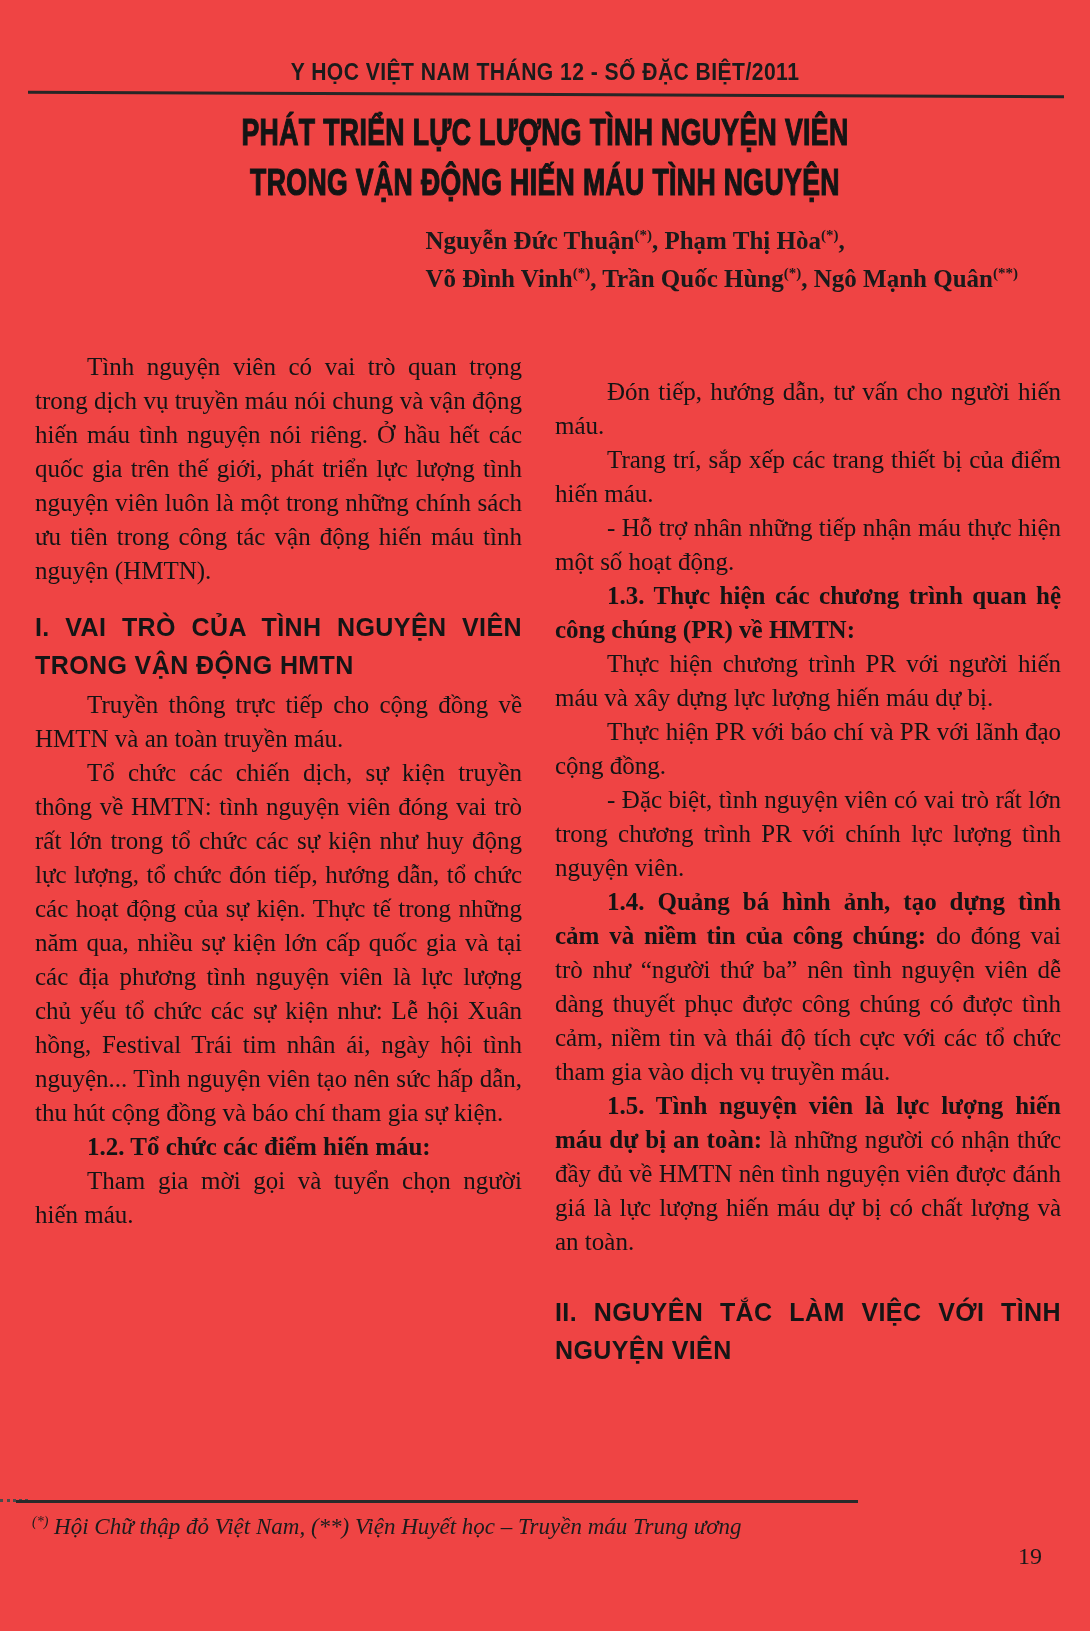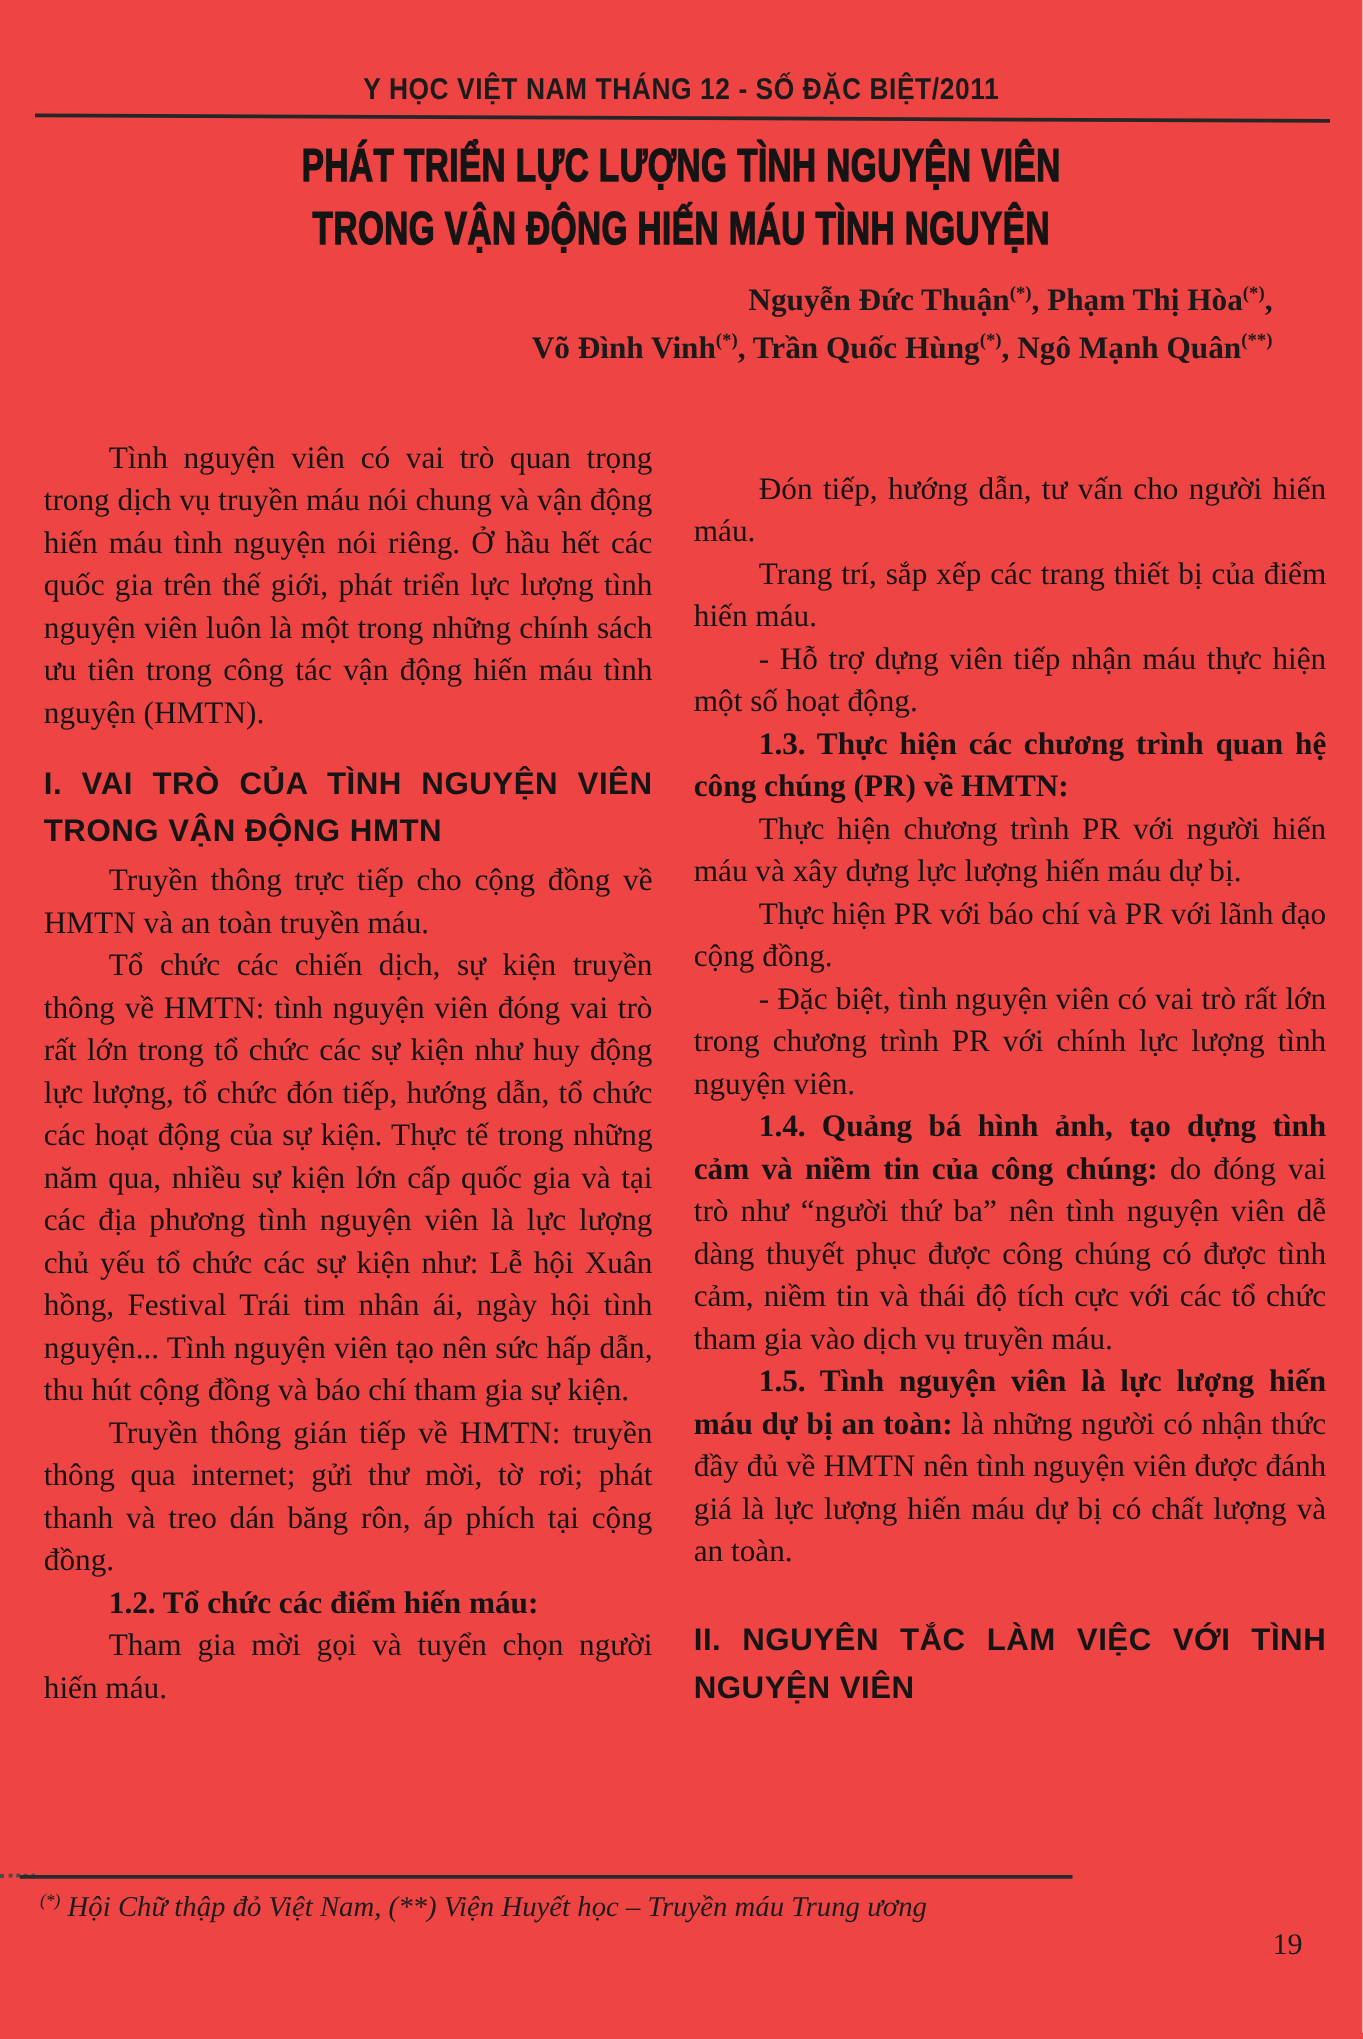--- a/index.html
+++ b/index.html
@@ -51,21 +51,20 @@
     transform-origin: 50% 50%;
     -webkit-text-stroke: 1.2px #161616;
     letter-spacing: 0.5px;
     white-space: nowrap;
     color: #141414;
   }
 
   
   .authors {
     position: absolute; top: 222px; right: 72px;
-    text-align: right;
     font-family: "Liberation Serif", serif;
     font-weight: bold;
     font-size: 25px;
     line-height: 38px;
     color: #1a1a1a;
   }
   .authors sup {
     font-size: 15px;
     line-height: 0;
     vertical-align: 9px;
@@ -148,28 +147,27 @@
   <div class="authors">
     <div class="authors-line" id="authors-line1"><span>Nguyễn Đức Thuận</span><sup>(*)</sup>, <span>Phạm Thị Hòa</span><sup>(*)</sup>,</div>
     <div class="authors-line" id="authors-line2"><span>Võ Đình Vinh</span><sup>(*)</sup>, <span>Trần Quốc Hùng</span><sup>(*)</sup>, <span>Ngô Mạnh Quân</span><sup>(**)</sup></div>
   </div>
 
   <div class="col col-left" id="col-left">
       <p class="para">Tình nguyện viên có vai trò quan trọng trong dịch vụ truyền máu nói chung và vận động hiến máu tình nguyện nói riêng. Ở hầu hết các quốc gia trên thế giới, phát triển lực lượng tình nguyện viên luôn là một trong những chính sách ưu tiên trong công tác vận động hiến máu tình nguyện (HMTN).</p>
       <div class="sec-heading">I. VAI TRÒ CỦA TÌNH NGUYỆN VIÊN TRONG VẬN ĐỘNG HMTN</div>
       <p class="para">Truyền thông trực tiếp cho cộng đồng về HMTN và an toàn truyền máu.</p>
       <p class="para">Tổ chức các chiến dịch, sự kiện truyền thông về HMTN: tình nguyện viên đóng vai trò rất lớn trong tổ chức các sự kiện như huy động lực lượng, tổ chức đón tiếp, hướng dẫn, tổ chức các hoạt động của sự kiện. Thực tế trong những năm qua, nhiều sự kiện lớn cấp quốc gia và tại các địa phương tình nguyện viên là lực lượng chủ yếu tổ chức các sự kiện như: Lễ hội Xuân hồng, Festival Trái tim nhân ái, ngày hội tình nguyện... Tình nguyện viên tạo nên sức hấp dẫn, thu hút cộng đồng và báo chí tham gia sự kiện.</p>
-      <p class="para">Truyền thông gián tiếp về HMTN: truyền thông qua internet; gửi thư mời, tờ rơi; phát thanh và treo dán băng rôn, áp phích tại cộng đồng.</p>
       <p class="para"><strong>1.2. Tổ chức các điểm hiến máu:</strong></p>
       <p class="para">Tham gia mời gọi và tuyển chọn người hiến máu.</p>
     </div>
   <div class="col col-right" id="col-right">
       <p class="para">Đón tiếp, hướng dẫn, tư vấn cho người hiến máu.</p>
       <p class="para">Trang trí, sắp xếp các trang thiết bị của điểm hiến máu.</p>
-      <p class="para">- Hỗ trợ dựng viên tiếp nhận máu thực hiện một số hoạt động.</p>
+      <p class="para">- Hỗ trợ nhân những tiếp nhận máu thực hiện một số hoạt động.</p>
       <p class="para"><strong>1.3. Thực hiện các chương trình quan hệ công chúng (PR) về HMTN:</strong></p>
       <p class="para">Thực hiện chương trình PR với người hiến máu và xây dựng lực lượng hiến máu dự bị.</p>
       <p class="para">Thực hiện PR với báo chí và PR với lãnh đạo cộng đồng.</p>
       <p class="para">- Đặc biệt, tình nguyện viên có vai trò rất lớn trong chương trình PR với chính lực lượng tình nguyện viên.</p>
       <p class="para"><strong>1.4. Quảng bá hình ảnh, tạo dựng tình cảm và niềm tin của công chúng:</strong> do đóng vai trò như “người thứ ba” nên tình nguyện viên dễ dàng thuyết phục được công chúng có được tình cảm, niềm tin và thái độ tích cực với các tổ chức tham gia vào dịch vụ truyền máu.</p>
       <p class="para"><strong>1.5. Tình nguyện viên là lực lượng hiến máu dự bị an toàn:</strong> là những người có nhận thức đầy đủ về HMTN nên tình nguyện viên được đánh giá là lực lượng hiến máu dự bị có chất lượng và an toàn.</p>
       <div class="spacer" style="height: 14px;"></div>
       <div class="sec-heading">II. NGUYÊN TẮC LÀM VIỆC VỚI TÌNH NGUYỆN VIÊN</div>
     </div>
 

